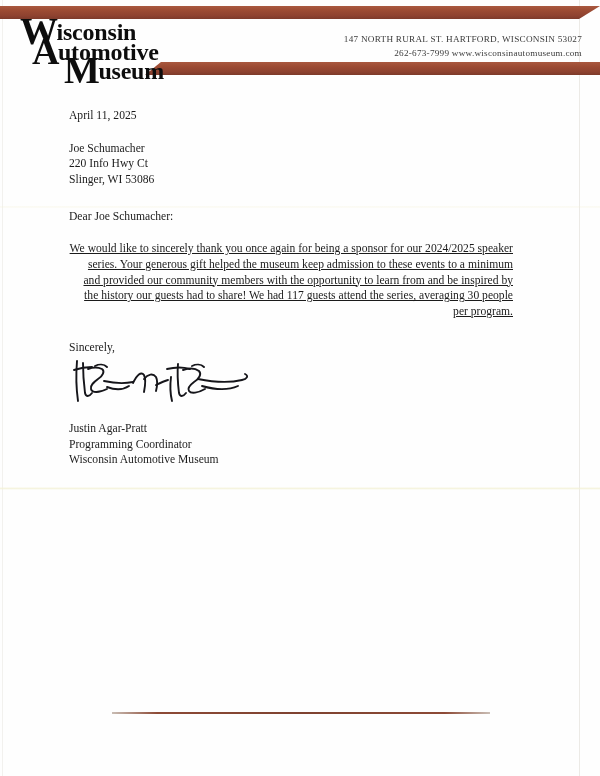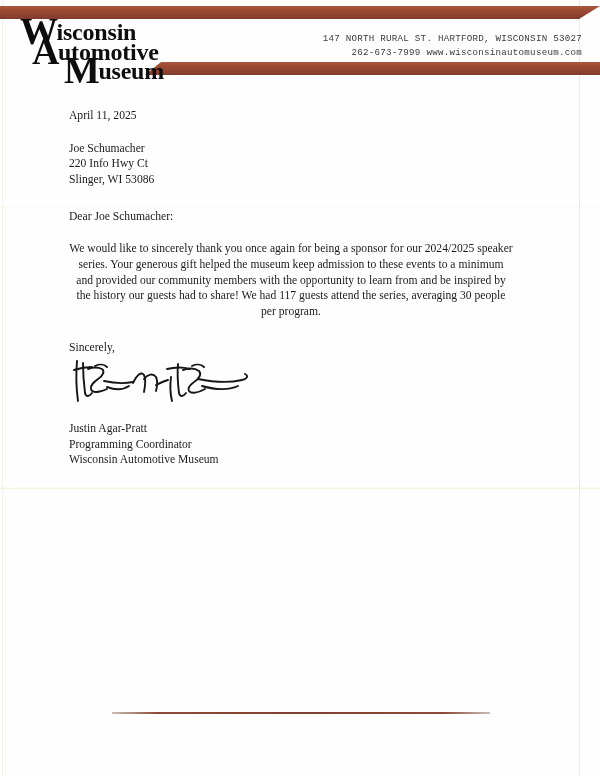--- a/index.html
+++ b/index.html
@@ -111,21 +111,21 @@
   }
   .logo-line.l1 { margin-left: 0px; }
   .logo-line.l2 { margin-left: 12px; margin-top: -7px; }
   .logo-line.l3 { margin-left: 44px; margin-top: -7px; }
 
   .contact {
     position: absolute;
     right: 18px;
     top: 32px;
     text-align: right;
-    font-family: Liberation Mono, monospace;
+    font-family: Liberation Serif, serif;
     color: #3b3b3b;
     font-size: 9.2px;
     letter-spacing: 0.25px;
     line-height: 1.55;
   }
   .contact div { white-space: nowrap; }
 
   
   .body-area {
     position: absolute;
@@ -134,22 +134,23 @@
     width: 444px;
     color: #1b1b1b;
     font-size: 11.6px;
     line-height: 1.33;
   }
   .date { margin-bottom: 18px; }
   .addr div { line-height: 1.3; }
   .salutation { margin-top: 22px; }
   .para {
     margin-top: 17px;
-    text-align: center;
+    text-align: right;
     line-height: 1.36;
+    text-decoration: underline;
   }
   .thanks { margin-top: 18px; }
   .closing { margin-top: 20px; }
 
   .signature {
     margin-top: 2px;
     margin-left: 2px;
     height: 48px;
   }
   .sig-block {

